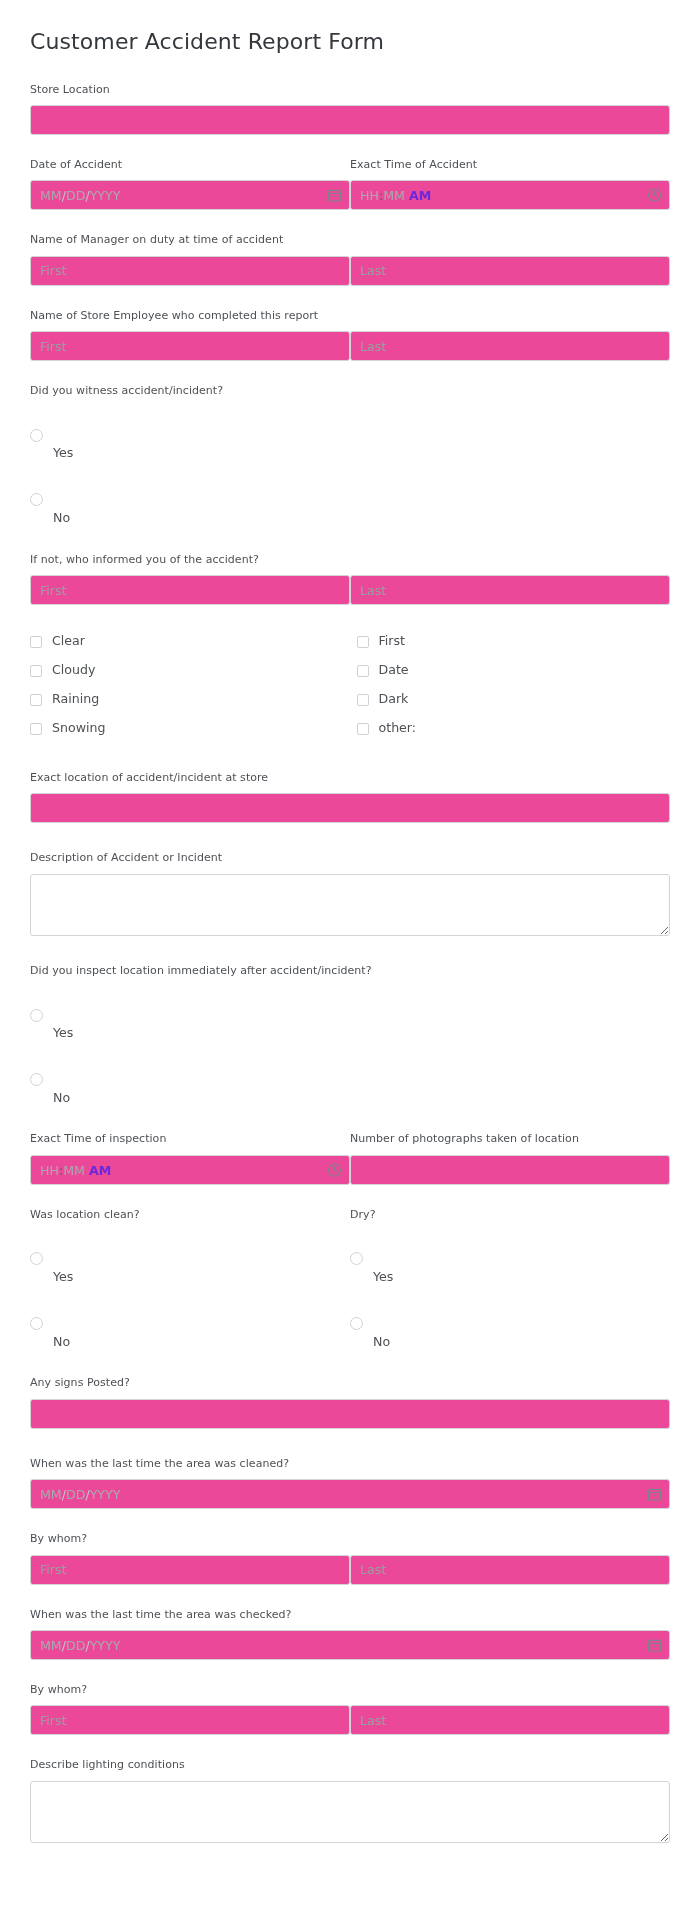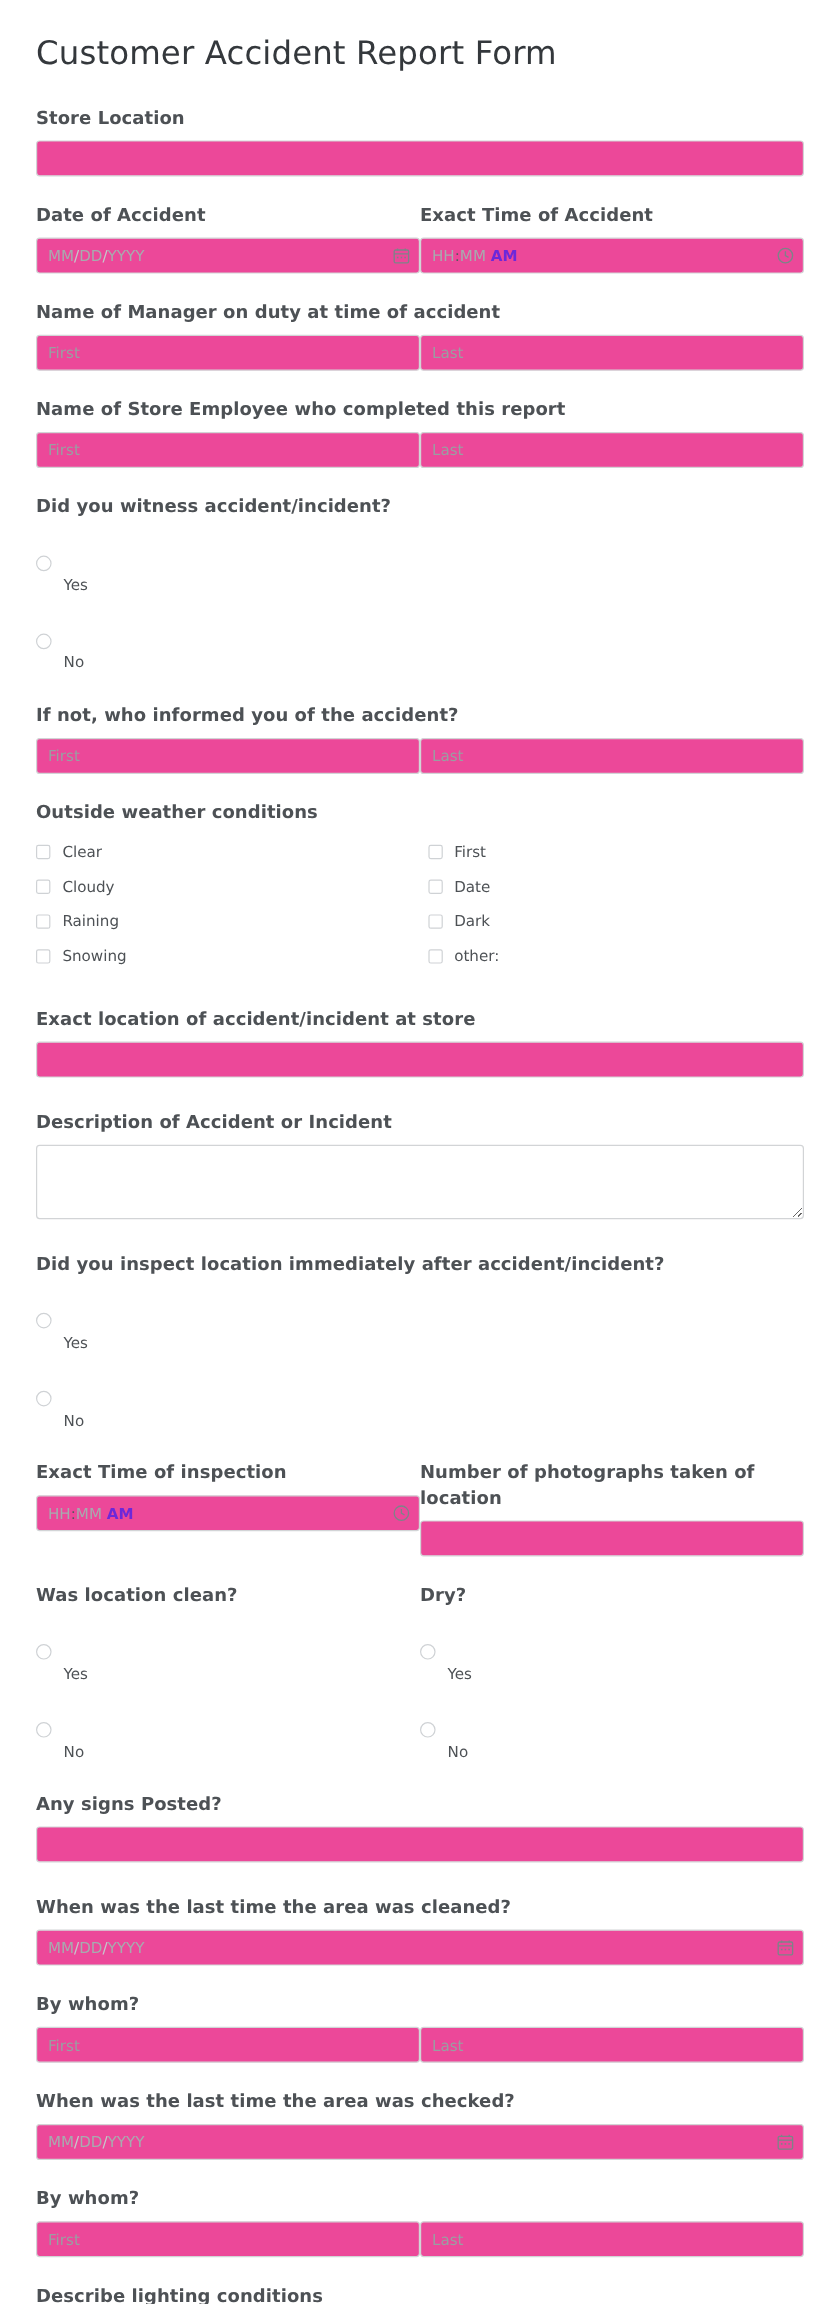--- a/index.html
+++ b/index.html
@@ -13,32 +13,32 @@
     min-height: 1920px;
     font-family: "DejaVu Sans", "Liberation Sans", sans-serif;
     color: #33383d;
     -webkit-font-smoothing: antialiased;
   }
   .form-wrap {
     width: 700px;
     padding: 22px 30px 20px 30px;
   }
   .form-title {
-    font-size: 27px;
+    font-size: 22px;
     font-weight: 400;
     color: #34383c;
     letter-spacing: 0.1px;
     margin: 6px 0 26px 0;
     line-height: 1.25;
   }
   .field-block { margin-bottom: 22px; }
   .field-label {
     display: block;
-    font-size: 15px;
-    font-weight: 700;
+    font-size: 11px;
+    font-weight: 400;
     color: #4d5155;
     line-height: 1.4;
     margin-bottom: 8px;
     letter-spacing: 0.05px;
   }
   .txt-input {
     display: block;
     width: 100%;
     height: 30px;
     border: 1px solid #d2d4d6;
@@ -247,21 +247,20 @@
       <div class="col">
         <input class="txt-input" type="text" placeholder="First" style="">
       </div>
       <div class="col">
         <input class="txt-input" type="text" placeholder="Last" style="">
       </div>
     </div>
   </div>
 
   <div class="field-block gap-lg">
-    <label class="field-label">Outside weather conditions</label>
     <div class="cb-grid">
       <div class="cb-row">
         <span class="cb-mark"></span>
         <span class="cb-text">Clear</span>
       </div>
       <div class="cb-row">
         <span class="cb-mark"></span>
         <span class="cb-text">First</span>
       </div>
       <div class="cb-row">

